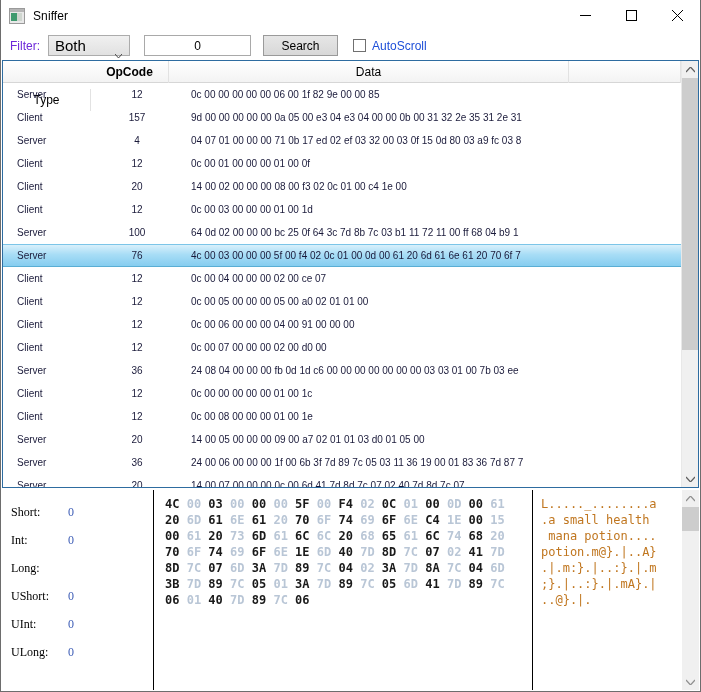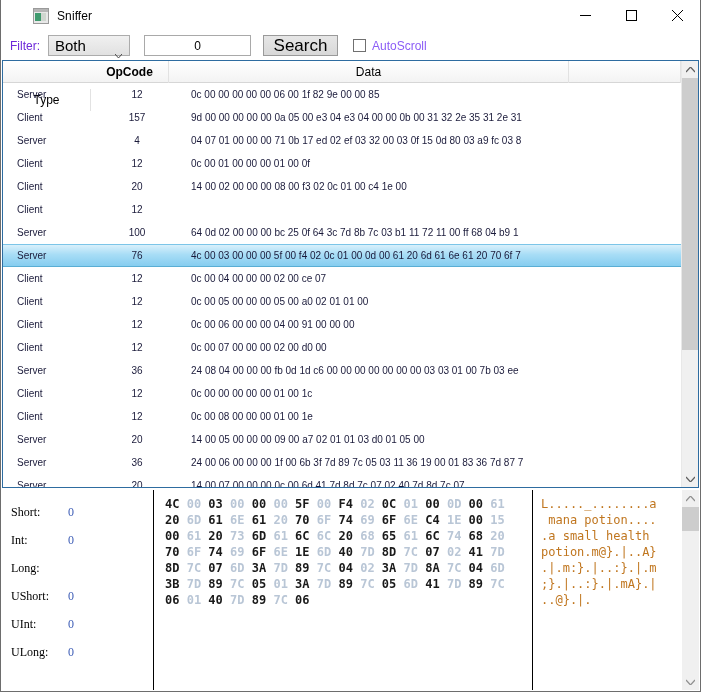--- a/index.html
+++ b/index.html
@@ -21,21 +21,20 @@
   }
 
   
   .titlebar {
     height: 31px;
     min-height: 31px;
     background: #ffffff;
     display: flex;
     align-items: center;
     position: relative;
-    padding-left: 24px;
   }
   .title-icon {
     width: 16px; height: 16px;
     margin-left: 8px;
     margin-right: 8px;
     position: relative;
     flex: 0 0 auto;
   }
   .title-icon .frame {
     position: absolute; inset: 0;
@@ -116,30 +115,30 @@
     color: #000;
     display: flex;
     align-items: center;
     justify-content: center;
   }
   .searchbtn {
     width: 75px; height: 21px;
     margin-left: 12px;
     background: linear-gradient(to bottom, #e6e6e6, #d8d8d8);
     border: 1px solid #9a9a9a;
-    font-size: 17px;
+    font-size: 12px;
     color: #000;
     display: flex; align-items: center; justify-content: center;
   }
   .autoscroll {
     margin-left: 15px;
     display: flex;
     align-items: center;
     font-size: 12px;
-    color: #8b5cf6;
+    color: #1d4ed8;
   }
   .chk {
     width: 13px; height: 13px;
     border: 1px solid #707070;
     background: #fff;
     margin-right: 6px;
   }
 
   
   .list-wrap {
@@ -388,20 +387,21 @@
               <div class="data">0c 00 01 00 00 00 01 00 0f</div>
             </div>
             <div class="row">
               <div class="type">Client</div>
               <div class="op">20</div>
               <div class="data">14 00 02 00 00 00 08 00 f3 02 0c 01 00 c4 1e 00</div>
             </div>
             <div class="row">
               <div class="type">Client</div>
               <div class="op">12</div>
+              <div class="data">0c 00 03 00 00 00 01 00 1d</div>
             </div>
             <div class="row">
               <div class="type">Server</div>
               <div class="op">100</div>
               <div class="data">64 0d 02 00 00 00 bc 25 0f 64 3c 7d 8b 7c 03 b1 11 72 11 00 ff 68 04 b9 1</div>
             </div>
             <div class="row sel">
               <div class="type">Server</div>
               <div class="op">76</div>
               <div class="data">4c 00 03 00 00 00 5f 00 f4 02 0c 01 00 0d 00 61 20 6d 61 6e 61 20 70 6f 7</div>
@@ -507,22 +507,22 @@
         <div class="hexline"><span class="hb">4C</span><span class="hl"> 00</span><span class="hb"> 03</span><span class="hl"> 00</span><span class="hb"> 00</span><span class="hl"> 00</span><span class="hb"> 5F</span><span class="hl"> 00</span><span class="hb"> F4</span><span class="hl"> 02</span><span class="hb"> 0C</span><span class="hl"> 01</span><span class="hb"> 00</span><span class="hl"> 0D</span><span class="hb"> 00</span><span class="hl"> 61</span></div>
         <div class="hexline"><span class="hb">20</span><span class="hl"> 6D</span><span class="hb"> 61</span><span class="hl"> 6E</span><span class="hb"> 61</span><span class="hl"> 20</span><span class="hb"> 70</span><span class="hl"> 6F</span><span class="hb"> 74</span><span class="hl"> 69</span><span class="hb"> 6F</span><span class="hl"> 6E</span><span class="hb"> C4</span><span class="hl"> 1E</span><span class="hb"> 00</span><span class="hl"> 15</span></div>
         <div class="hexline"><span class="hb">00</span><span class="hl"> 61</span><span class="hb"> 20</span><span class="hl"> 73</span><span class="hb"> 6D</span><span class="hl"> 61</span><span class="hb"> 6C</span><span class="hl"> 6C</span><span class="hb"> 20</span><span class="hl"> 68</span><span class="hb"> 65</span><span class="hl"> 61</span><span class="hb"> 6C</span><span class="hl"> 74</span><span class="hb"> 68</span><span class="hl"> 20</span></div>
         <div class="hexline"><span class="hb">70</span><span class="hl"> 6F</span><span class="hb"> 74</span><span class="hl"> 69</span><span class="hb"> 6F</span><span class="hl"> 6E</span><span class="hb"> 1E</span><span class="hl"> 6D</span><span class="hb"> 40</span><span class="hl"> 7D</span><span class="hb"> 8D</span><span class="hl"> 7C</span><span class="hb"> 07</span><span class="hl"> 02</span><span class="hb"> 41</span><span class="hl"> 7D</span></div>
         <div class="hexline"><span class="hb">8D</span><span class="hl"> 7C</span><span class="hb"> 07</span><span class="hl"> 6D</span><span class="hb"> 3A</span><span class="hl"> 7D</span><span class="hb"> 89</span><span class="hl"> 7C</span><span class="hb"> 04</span><span class="hl"> 02</span><span class="hb"> 3A</span><span class="hl"> 7D</span><span class="hb"> 8A</span><span class="hl"> 7C</span><span class="hb"> 04</span><span class="hl"> 6D</span></div>
         <div class="hexline"><span class="hb">3B</span><span class="hl"> 7D</span><span class="hb"> 89</span><span class="hl"> 7C</span><span class="hb"> 05</span><span class="hl"> 01</span><span class="hb"> 3A</span><span class="hl"> 7D</span><span class="hb"> 89</span><span class="hl"> 7C</span><span class="hb"> 05</span><span class="hl"> 6D</span><span class="hb"> 41</span><span class="hl"> 7D</span><span class="hb"> 89</span><span class="hl"> 7C</span></div>
         <div class="hexline"><span class="hb">06</span><span class="hl"> 01</span><span class="hb"> 40</span><span class="hl"> 7D</span><span class="hb"> 89</span><span class="hl"> 7C</span><span class="hb"> 06</span></div>
       </div>
     <div class="asciipane" id="asciipane">
         <div class="asciiline">L....._........a</div>
+        <div class="asciiline">.a small health </div>
         <div class="asciiline"> mana potion....</div>
-        <div class="asciiline">.a small health </div>
         <div class="asciiline">potion.m@}.|..A}</div>
         <div class="asciiline">.|.m:}.|..:}.|.m</div>
         <div class="asciiline">;}.|..:}.|.mA}.|</div>
         <div class="asciiline">..@}.|.</div>
       </div>
     <div class="bscroll">
       <div class="sb-arrow">
         <svg width="9" height="6" viewBox="0 0 9 6">
             <path d="M0 5 L4.5 0 L9 5" fill="none" stroke="#909090" stroke-width="1.2"></path>
           </svg>

